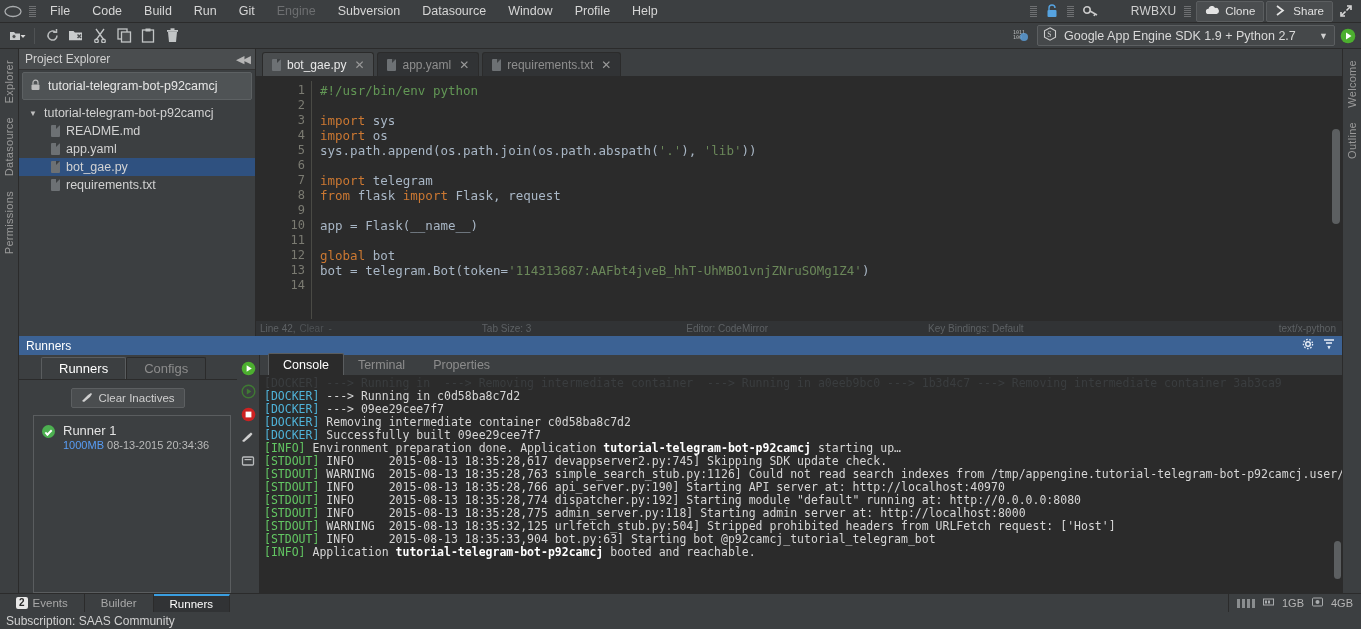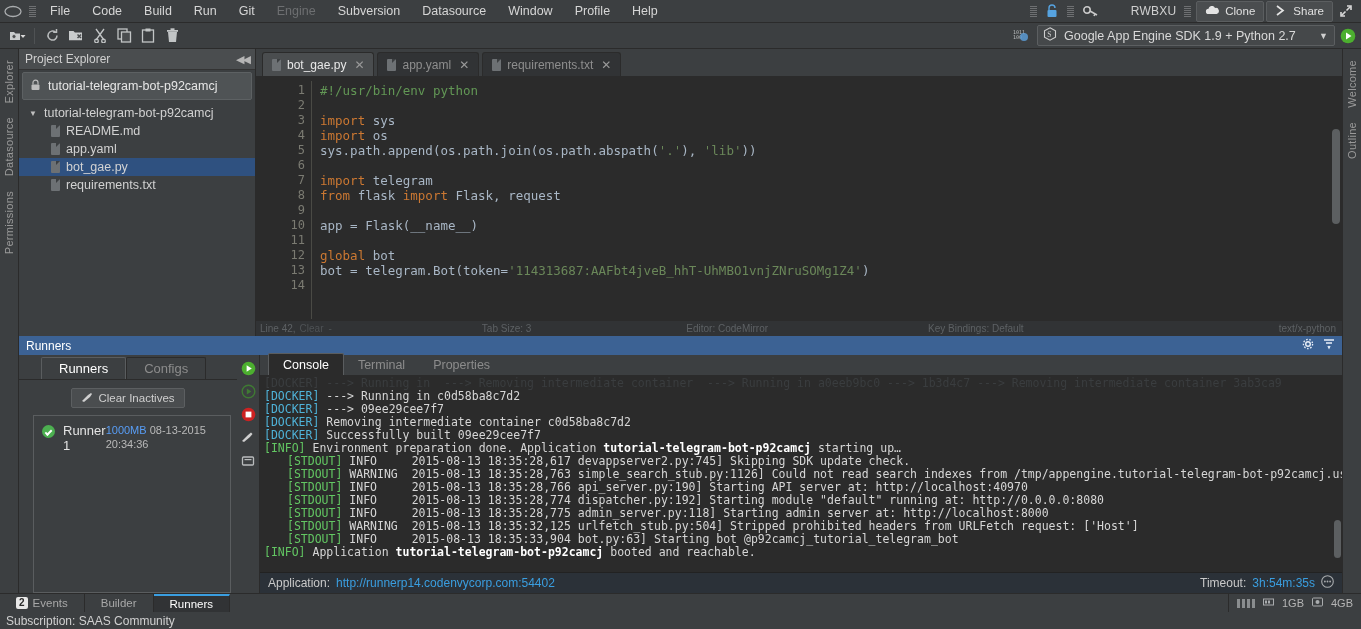--- a/index.html
+++ b/index.html
@@ -90,42 +90,42 @@
   .rn-left{width:218px;background:#3c3f41;display:flex;flex-direction:column;flex:none;}
   .rn-tabs{height:24px;display:flex;align-items:flex-end;padding-left:22px;}
   .rn-tab{height:21px;padding:0 17px;display:flex;align-items:center;font-size:13px;color:#8c8c8c;
     background:#3c3f41;border:1px solid #2b2b2b;border-bottom:none;border-radius:2px 2px 0 0;}
   .rn-tab.active{color:#ffffff;background:#3c3f41;border-color:#5a5d5f #5a5d5f #3c3f41;}
   .rn-tabline{height:1px;background:#2b2b2b;}
   .clearbtn{margin:8px auto 0 auto;display:flex;align-items:center;gap:5px;height:18px;padding:0 9px;
     background:#4a4d4f;border:1px solid #5c5f61;border-radius:2px;color:#cfcfcf;font-size:11.5px;width:max-content;}
   .runnerlist{margin:7px 6px 0 14px;background:#3c3f41;border:1px solid #5a5d5f;flex:1;min-height:0;padding:6px 0 0 0;}
   .runner-item{display:flex;gap:8px;padding:1px 8px;align-items:flex-start;}
-  .runner-meta{display:flex;flex-direction:row;}
+  .runner-meta{display:flex;flex-direction:column;}
   .r-name{color:#e3e3e3;font-size:13px;line-height:15px;}
   .r-sub{font-size:11px;line-height:14px;color:#b9b9b9;}
   .r-mem{color:#589df6;}
   .dot-ok{width:13px;height:13px;border-radius:50%;background:#4caf50;position:relative;flex:none;margin-top:2px;}
   .dot-ok::after{content:"";position:absolute;left:3px;top:5px;width:5px;height:2px;border-left:2px solid #fff;
     border-bottom:2px solid #fff;transform:rotate(-45deg);}
 
   .rn-actions{width:22px;background:#3c3f41;display:flex;flex-direction:column;align-items:center;gap:7px;
     padding-top:5px;flex:none;border-right:1px solid #2b2b2b;}
   .act{width:16px;height:16px;display:flex;align-items:center;justify-content:center;}
 
   .console-wrap{flex:1;display:flex;flex-direction:column;min-width:0;background:#3c3f41;}
   .c-tabs{height:20px;display:flex;align-items:flex-end;padding-left:8px;flex:none;}
   .c-tab{height:21px;padding:0 14px;display:flex;align-items:center;font-size:12.5px;color:#8c8c8c;}
   .c-tab.active{color:#fff;background:#2b2b2b;border:1px solid #5a5d5f;border-bottom:none;border-radius:2px 2px 0 0;}
   .console{flex:1;background:#2b2b2b;overflow:hidden;position:relative;padding:2px 0 0 4px;
     font-family:"DejaVu Sans Mono", monospace;font-size:11.5px;line-height:13px;color:#d6d6d6;}
   .cline{white-space:pre;height:13px;overflow:hidden;}
   .tag-docker{color:#4fb3d9;}
   .tag-info{color:#63c763;}
-  .tag-stdout{color:#63c763;margin-left:23px;}
+  .tag-stdout{color:#63c763;}
   .bold{font-weight:bold;color:#ffffff;}
   .cfade{color:#3a3d3f;}
   .cscroll{position:absolute;right:1px;bottom:14px;width:7px;height:38px;background:#5c5f61;border-radius:4px;}
   .appbar{height:20px;background:#2b3138;display:flex;align-items:center;padding:0 8px;flex:none;
     border-top:1px solid #222;font-size:12px;color:#c9c9c9;}
   .appbar a{color:#3a9ee0;text-decoration:none;margin-left:6px;}
   .appbar .right{margin-left:auto;display:flex;align-items:center;gap:6px;}
   .appbar .to-val{color:#3a9ee0;}
 
   
@@ -508,36 +508,20 @@
                 <div class="cline"><span class="tag-stdout">[STDOUT]</span><span> INFO     2015-08-13 18:35:28,617 devappserver2.py:745] Skipping SDK update check.</span></div>
                 <div class="cline"><span class="tag-stdout">[STDOUT]</span><span> WARNING  2015-08-13 18:35:28,763 simple_search_stub.py:1126] Could not read search indexes from /tmp/appengine.tutorial-telegram-bot-p92camcj.user/search_i</span></div>
                 <div class="cline"><span class="tag-stdout">[STDOUT]</span><span> INFO     2015-08-13 18:35:28,766 api_server.py:190] Starting API server at: http://localhost:40970</span></div>
                 <div class="cline"><span class="tag-stdout">[STDOUT]</span><span> INFO     2015-08-13 18:35:28,774 dispatcher.py:192] Starting module "default" running at: http://0.0.0.0:8080</span></div>
                 <div class="cline"><span class="tag-stdout">[STDOUT]</span><span> INFO     2015-08-13 18:35:28,775 admin_server.py:118] Starting admin server at: http://localhost:8000</span></div>
                 <div class="cline"><span class="tag-stdout">[STDOUT]</span><span> WARNING  2015-08-13 18:35:32,125 urlfetch_stub.py:504] Stripped prohibited headers from URLFetch request: ['Host']</span></div>
                 <div class="cline"><span class="tag-stdout">[STDOUT]</span><span> INFO     2015-08-13 18:35:33,904 bot.py:63] Starting bot @p92camcj_tutorial_telegram_bot</span></div>
                 <div class="cline"><span class="tag-info">[INFO]</span><span> Application </span><span class="bold">tutorial-telegram-bot-p92camcj</span><span> booted and reachable.</span></div>
               <div class="cscroll"></div>
             </div>
-            <div class="appbar">
-              <span>Application:</span>
-              <a href="#">http://runnerp14.codenvycorp.com:54402</a>
-              <span class="right">
-                <span>Timeout:</span>
-                <span class="to-val">3h:54m:35s</span>
-                <span>
-                  <svg width="13" height="13" viewBox="0 0 13 13">
-                      <circle cx="6.5" cy="6.5" r="5.8" fill="none" stroke="#a9acae" stroke-width="1.1"></circle>
-                      <circle cx="3.9" cy="6.5" r=".9" fill="#a9acae"></circle>
-                      <circle cx="6.5" cy="6.5" r=".9" fill="#a9acae"></circle>
-                      <circle cx="9.1" cy="6.5" r=".9" fill="#a9acae"></circle>
-                    </svg>
-                </span>
-              </span>
-            </div>
           </div>
         </div>
       </div>
     </div>
 
     <div class="railR">
       <div class="vtab">Welcome</div>
       <div class="vtab">Outline</div>
     </div>
   </div>

